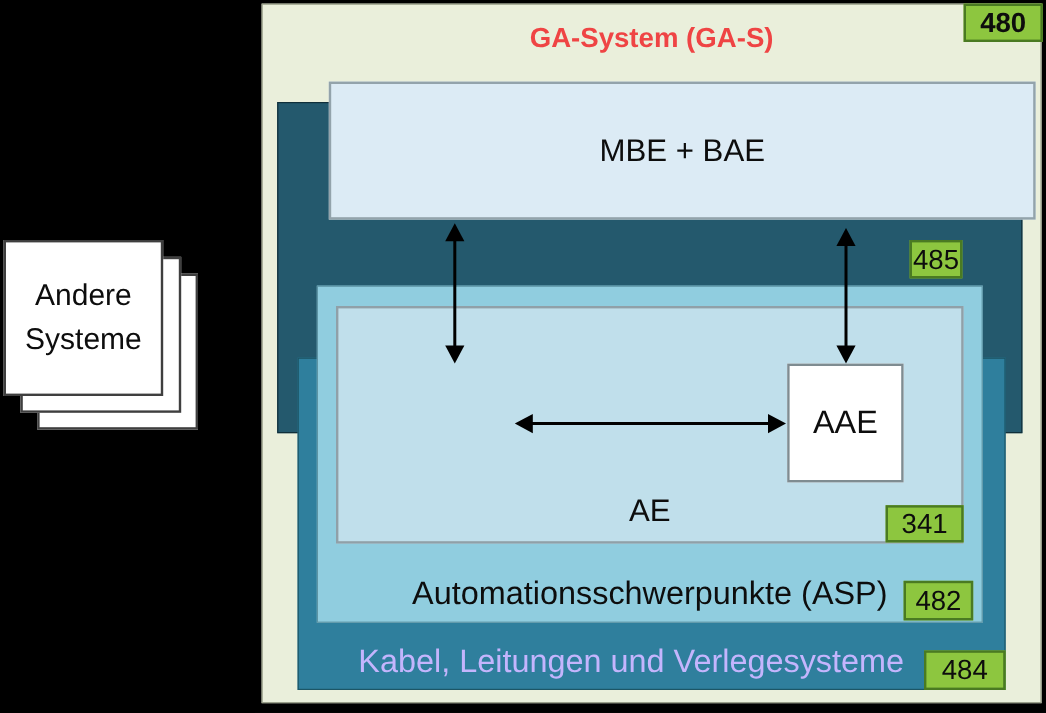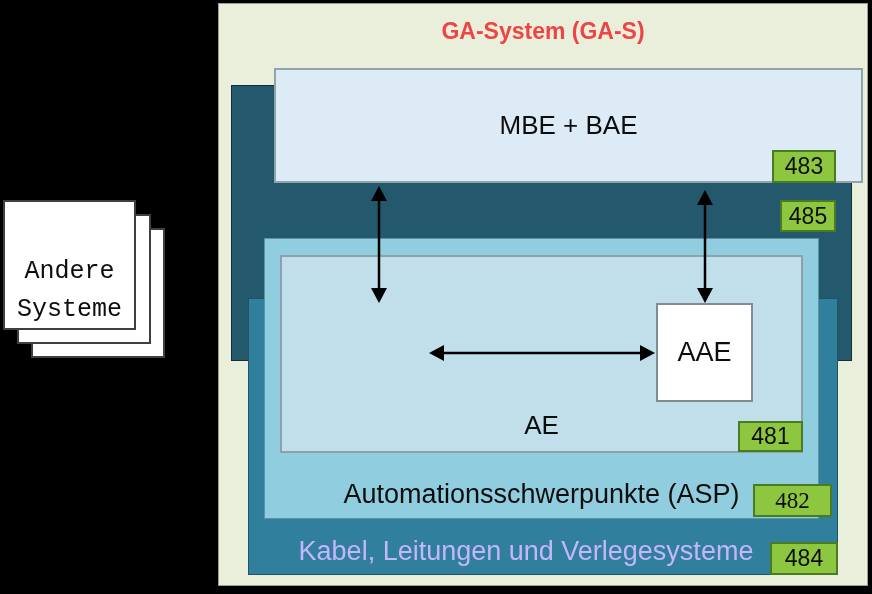--- a/index.html
+++ b/index.html
@@ -29,30 +29,30 @@
   
   .dev{background:#ffffff;border:2px solid #7f8c91;display:flex;align-items:center;justify-content:center;
        font-size:27px;color:#0d0d0d;}
   .rae-box{left:329px;top:303px;width:99px;height:100px;}
   .aae-box{left:656px;top:303px;width:97px;height:99px;}
   
   .badge{background:#8dc63f;border:2px solid #4a7a22;display:flex;align-items:center;justify-content:center;
          font-size:23px;color:#0d0d0d;}
   .badge-480{left:803px;top:3px;width:66px;height:32px;font-weight:700;}
   .badge-483{left:772px;top:150px;width:64px;height:33px;}
-  .badge-485{left:780px;top:200px;width:56px;height:32px;}
+  .badge-485{left:758px;top:200px;width:44px;height:32px;}
   .badge-481{left:738px;top:421px;width:65px;height:31px;}
-  .badge-482{left:753px;top:484px;width:79px;height:33px;font-family:Liberation Serif, serif;}
+  .badge-482{left:753px;top:484px;width:58px;height:33px;}
   .badge-484{left:770px;top:542px;width:68px;height:33px;}
   
   .card{background:#ffffff;border:2px solid #3f3f3f;}
   .card-back{left:31px;top:228px;width:134px;height:130px;}
   .card-mid{left:17px;top:214px;width:134px;height:130px;}
-  .card-front{left:3px;top:200px;width:133px;height:130px;display:flex;align-items:flex-end;justify-content:center;
-              text-align:center;font-size:25px;line-height:1.5;color:#0d0d0d;font-family:Liberation Mono, monospace;}
+  .card-front{left:3px;top:200px;width:133px;height:130px;display:flex;align-items:center;justify-content:center;
+              text-align:center;font-size:25px;line-height:1.5;color:#0d0d0d;}
   .arrows{left:0;top:0;width:872px;height:594px;pointer-events:none;}
 </style>
 </head>
 <body>
 
 <div class="stage">
 
   <div class="abs ga-box"></div>
   <div class="abs ga-title">GA-System (GA-S)</div>
 
@@ -88,23 +88,23 @@
       <polygon points="705,190 697,205 713,205" stroke="none"></polygon>
       <polygon points="705,303 697,288 713,288" stroke="none"></polygon>
     </g>
     <g stroke="#000" fill="#000">
       <line x1="441" y1="353" x2="643" y2="353" stroke-width="2.5"></line>
       <polygon points="429,353 444,345 444,361" stroke="none"></polygon>
       <polygon points="655,353 640,345 640,361" stroke="none"></polygon>
     </g>
   </svg>
 
-  <div class="abs badge badge-483">483</div>
+  <div class="abs badge badge-480">480</div>
   <div class="abs badge badge-485">485</div>
-  <div class="abs badge badge-481">481</div>
+  <div class="abs badge badge-481">341</div>
   <div class="abs badge badge-482">482</div>
   <div class="abs badge badge-484">484</div>
 
   <div class="abs card card-back"></div>
   <div class="abs card card-mid"></div>
   <div class="abs card card-front">
     <span>Andere Systeme</span>
   </div>
 
 </div>

